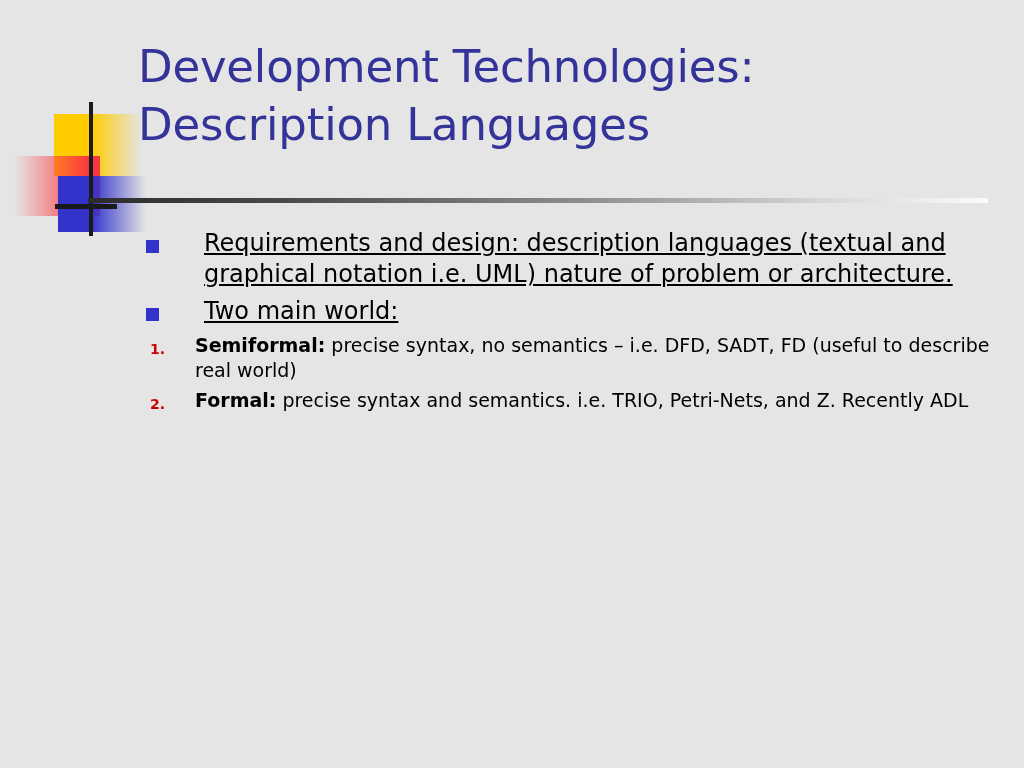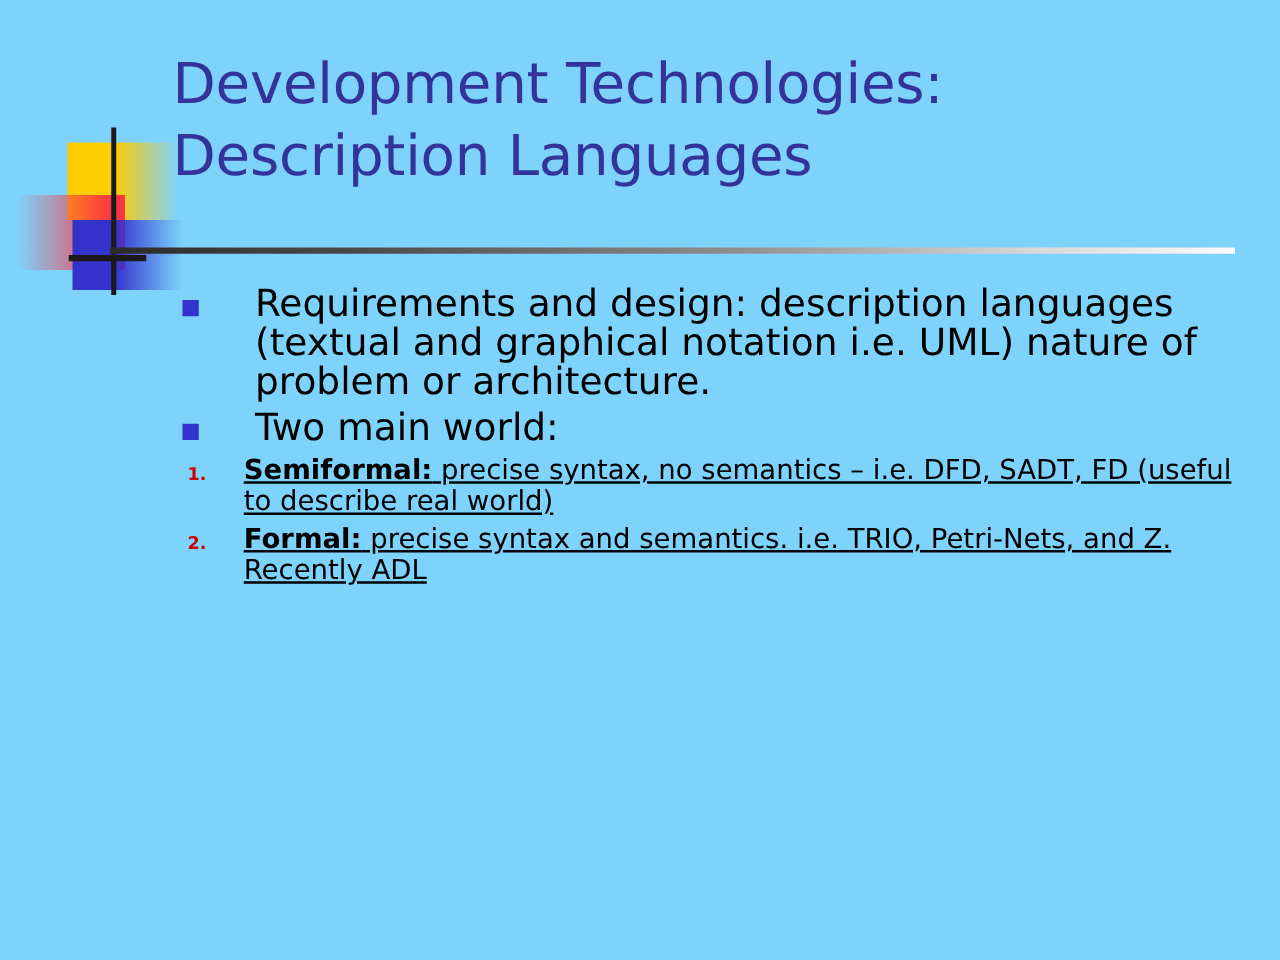--- a/index.html
+++ b/index.html
@@ -11,21 +11,21 @@
     height: 768px;
     background: #ffffff;
     font-family: "DejaVu Sans", sans-serif;
     overflow: hidden;
     position: relative;
   }
 
   .slide {
     position: absolute;
     inset: 0;
-    background: #7dd3fc;
+    background: #e5e5e5;
     padding-left: 11px;
   }
 
   
   .deco {
     position: absolute;
     left: 0;
     top: 88px;
     width: 200px;
     height: 140px;
@@ -116,23 +116,24 @@
   }
   .bullet-square {
     width: 13px;
     height: 13px;
     background: #3333cc;
     display: block;
     margin-left: 6px;
   }
   .bullet-text {
     flex: 1 1 auto;
-    font-size: 30px;
+    font-size: 24px;
     line-height: 31px;
     color: #000000;
+    text-decoration: underline;
   }
 
   
   .sub-list {
     margin: 4px 0 6px 0;
   }
   .sub-row {
     display: flex;
     align-items: flex-start;
     margin-bottom: 5px;
@@ -142,24 +143,23 @@
     width: 55px;
     padding-top: 8px;
     padding-left: 10px;
     color: #cc0000;
     font-size: 14px;
     font-weight: bold;
     box-sizing: border-box;
   }
   .sub-text {
     flex: 1 1 auto;
-    font-size: 22px;
+    font-size: 19px;
     line-height: 25px;
     color: #000000;
-    text-decoration: underline;
   }
   .lead {
     font-weight: bold;
   }
 </style>
 </head>
 <body>
 
 <div class="slide">
 

